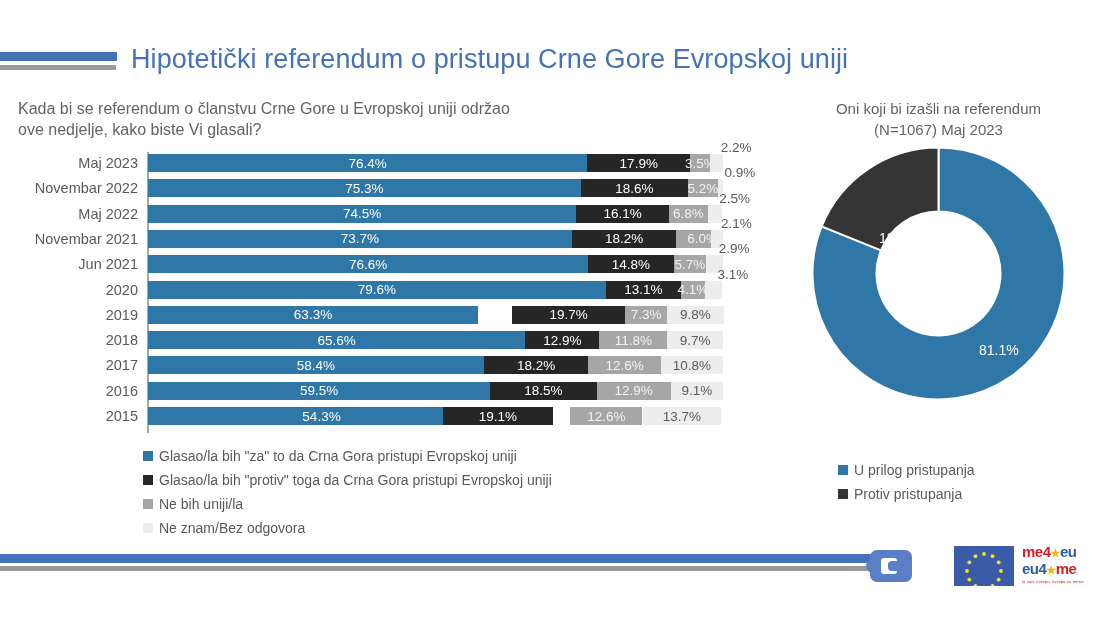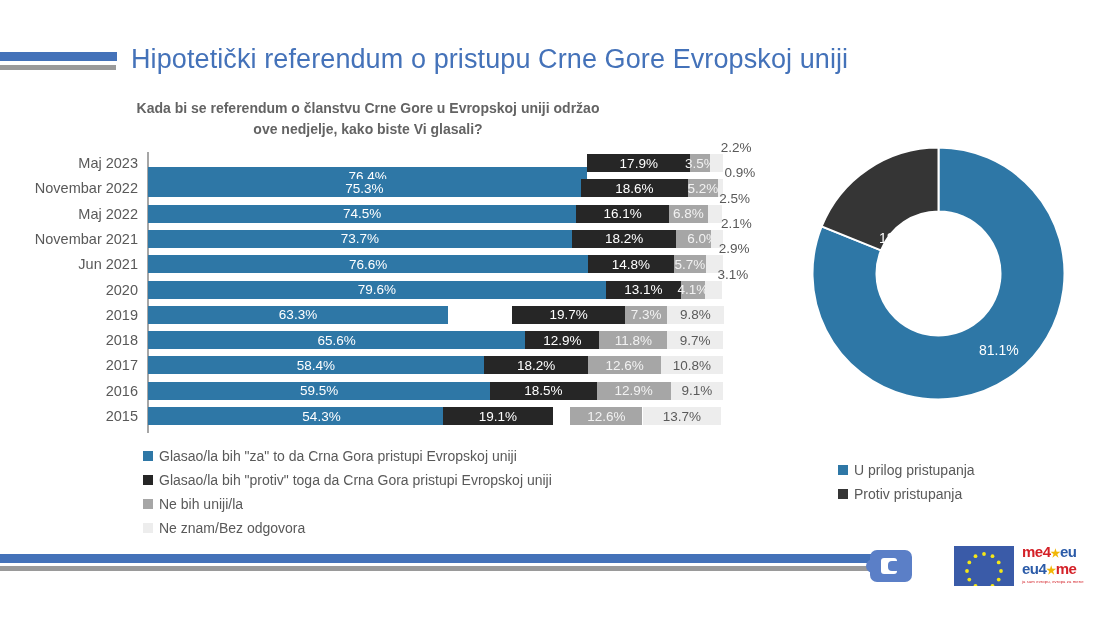--- a/index.html
+++ b/index.html
@@ -20,21 +20,21 @@
   #page-title {
     position:absolute; left:131px; top:44px; width:860px;
     font-size:27px; color:#4472b9; font-weight:400; letter-spacing:.1px;
     white-space:nowrap;
   }
 
   
   #left-chart { position:absolute; left:0; top:98px; width:760px; height:450px; }
   #left-chart-title {
     position:absolute; left:18px; top:0; width:700px;
-    text-align:center; font-size:14px; line-height:21px; color:#636363;font-weight:bold;
+    font-size:16px; line-height:21px; color:#636363;
   }
 
   #bars-area { position:absolute; left:0; top:48px; width:760px; height:288px; }
   .cat-label {
     position:absolute; left:0; width:138px; text-align:right;
     font-size:14.5px; color:#595959; line-height:16px;
   }
   .axis-line { position:absolute; left:147px; top:6px; width:1.5px; height:281px; background:#a6a6a6; }
 
   .bar-row { position:absolute; left:148px; height:18px; width:575px; }
@@ -116,21 +116,21 @@
         <div class="cat-label" style="top: 110.2px;">Jun 2021</div>
         <div class="cat-label" style="top: 135.5px; padding-left: 12px;">2020</div>
         <div class="cat-label" style="top: 160.8px;">2019</div>
         <div class="cat-label" style="top: 186.1px;">2018</div>
         <div class="cat-label" style="top: 211.4px;">2017</div>
         <div class="cat-label" style="top: 236.7px;">2016</div>
         <div class="cat-label" style="top: 262px;">2015</div>
       </div>
     <div id="rows">
         <div class="bar-row" style="top: 8px;">
-          <div class="seg s1" style="left: 0px; width: 439.3px; margin-top: 13px;">
+          <div class="seg s1" style="left: 0px; width: 439.3px;">
             <span>76.4%</span>
           </div>
           <div class="seg s2" style="left: 439.3px; width: 102.925px;">
             <span>17.9%</span>
           </div>
           <div class="seg s3" style="left: 542.225px; width: 20.125px;">
             <span>3.5%</span>
           </div>
           <div class="seg s4" style="left: 562.35px; width: 12.65px;"></div>
         </div>
@@ -188,21 +188,21 @@
           </div>
           <div class="seg s2" style="left: 457.7px; width: 75.325px;">
             <span>13.1%</span>
           </div>
           <div class="seg s3" style="left: 533.025px; width: 23.575px;">
             <span>4.1%</span>
           </div>
           <div class="seg s4" style="left: 556.6px; width: 17.825px;"></div>
         </div>
         <div class="bar-row" style="top: 159.8px;">
-          <div class="seg s1" style="left: 0px; width: 300px;">
+          <div class="seg s1" style="left: 0px; width: 330px;">
             <span>63.3%</span>
           </div>
           <div class="seg s2" style="left: 363.975px; width: 113.275px;">
             <span>19.7%</span>
           </div>
           <div class="seg s3" style="left: 477.25px; width: 41.975px;">
             <span>7.3%</span>
           </div>
           <div class="seg s4" style="left: 519.225px; width: 56.35px;">
             <span>9.8%</span>
@@ -287,20 +287,24 @@
         <span class="lg-text">Ne bih uniji/la</span>
       </div>
       <div class="lg-item">
         <span class="lg-swatch" style="background: rgb(237, 237, 237);"></span>
         <span class="lg-text">Ne znam/Bez odgovora</span>
       </div>
     </div>
 </div>
 
 <div id="right-chart">
+  <div id="right-chart-title">
+    <div>Oni koji bi izašli na referendum</div>
+    <div>(N=1067) Maj 2023</div>
+  </div>
 
   <div id="donut-wrap">
     <svg id="donut-svg" width="255" height="255" viewBox="0 0 255 255">
         <path d="M 127.50000000000001 1.5 A 126 126 0 1 1 10.641910679832648 80.3811400770372 L 69.99840049325098 104.31452924425639 A 62 62 0 1 0 127.5 65.5 Z" fill="#2e77a6" stroke="#ffffff" stroke-width="2"></path>
         <path d="M 10.641910679832648 80.3811400770372 A 126 126 0 0 1 127.49999999999997 1.5 L 127.49999999999999 65.5 A 62 62 0 0 0 69.99840049325098 104.31452924425639 Z" fill="#353535" stroke="#ffffff" stroke-width="2"></path>
       </svg>
     <div class="donut-label" id="donut-label-0">81.1%</div>
     <div class="donut-label" id="donut-label-1">18.9%</div>
   </div>
 

